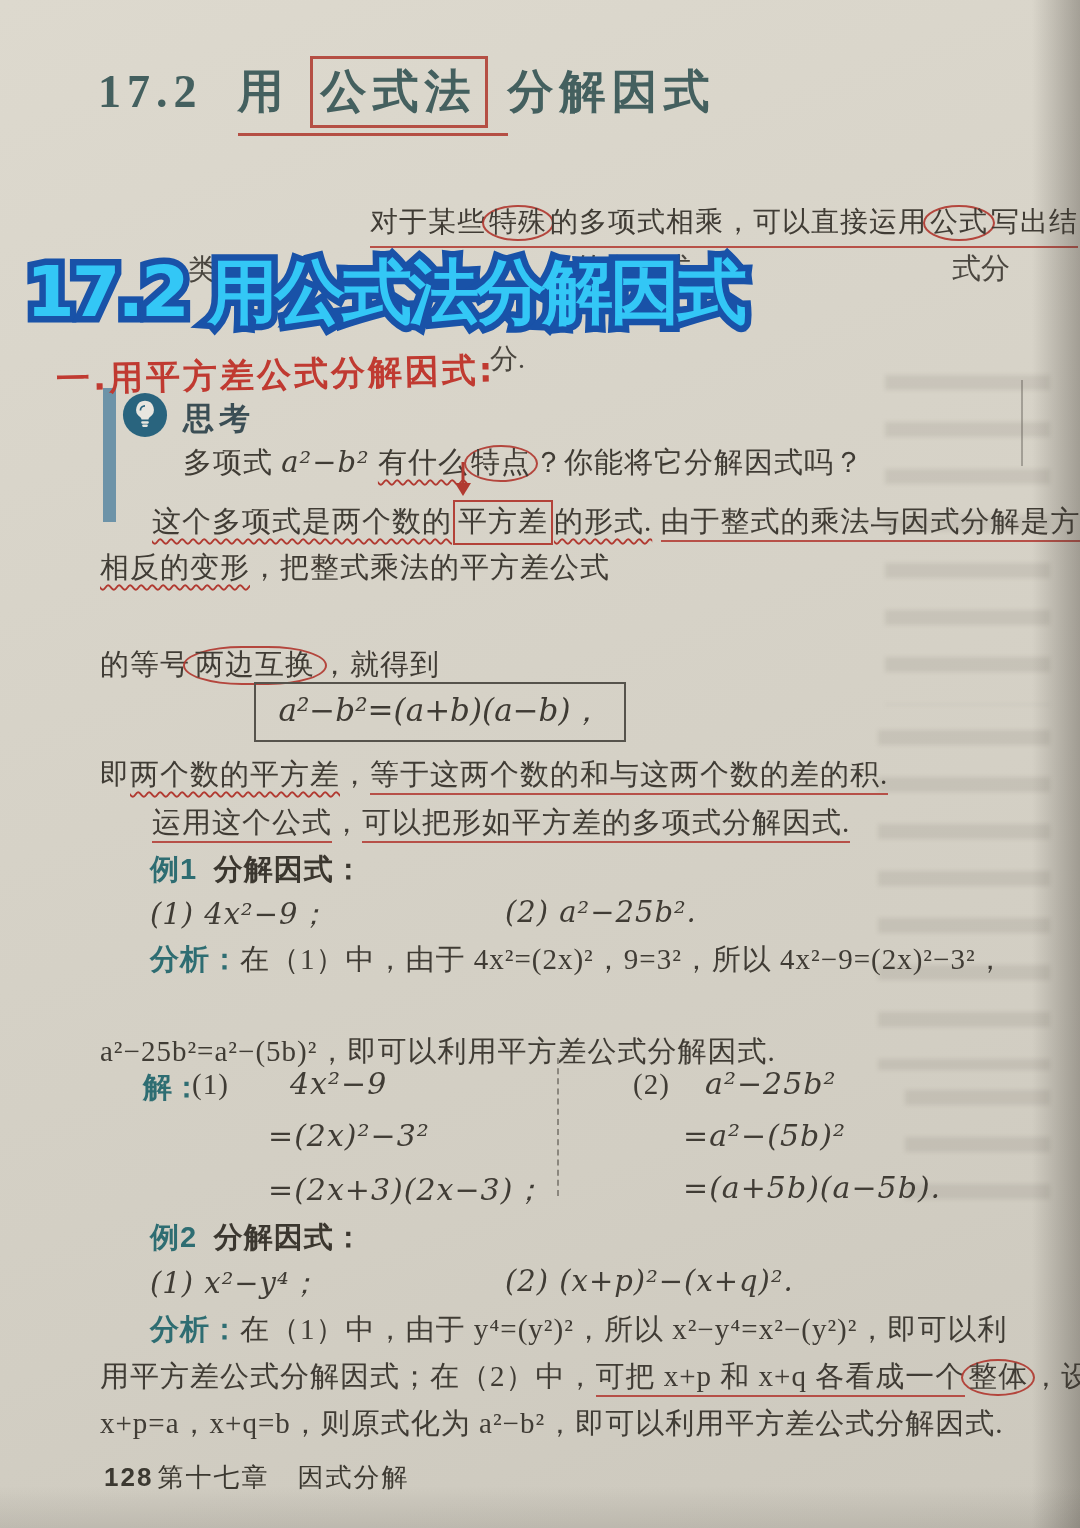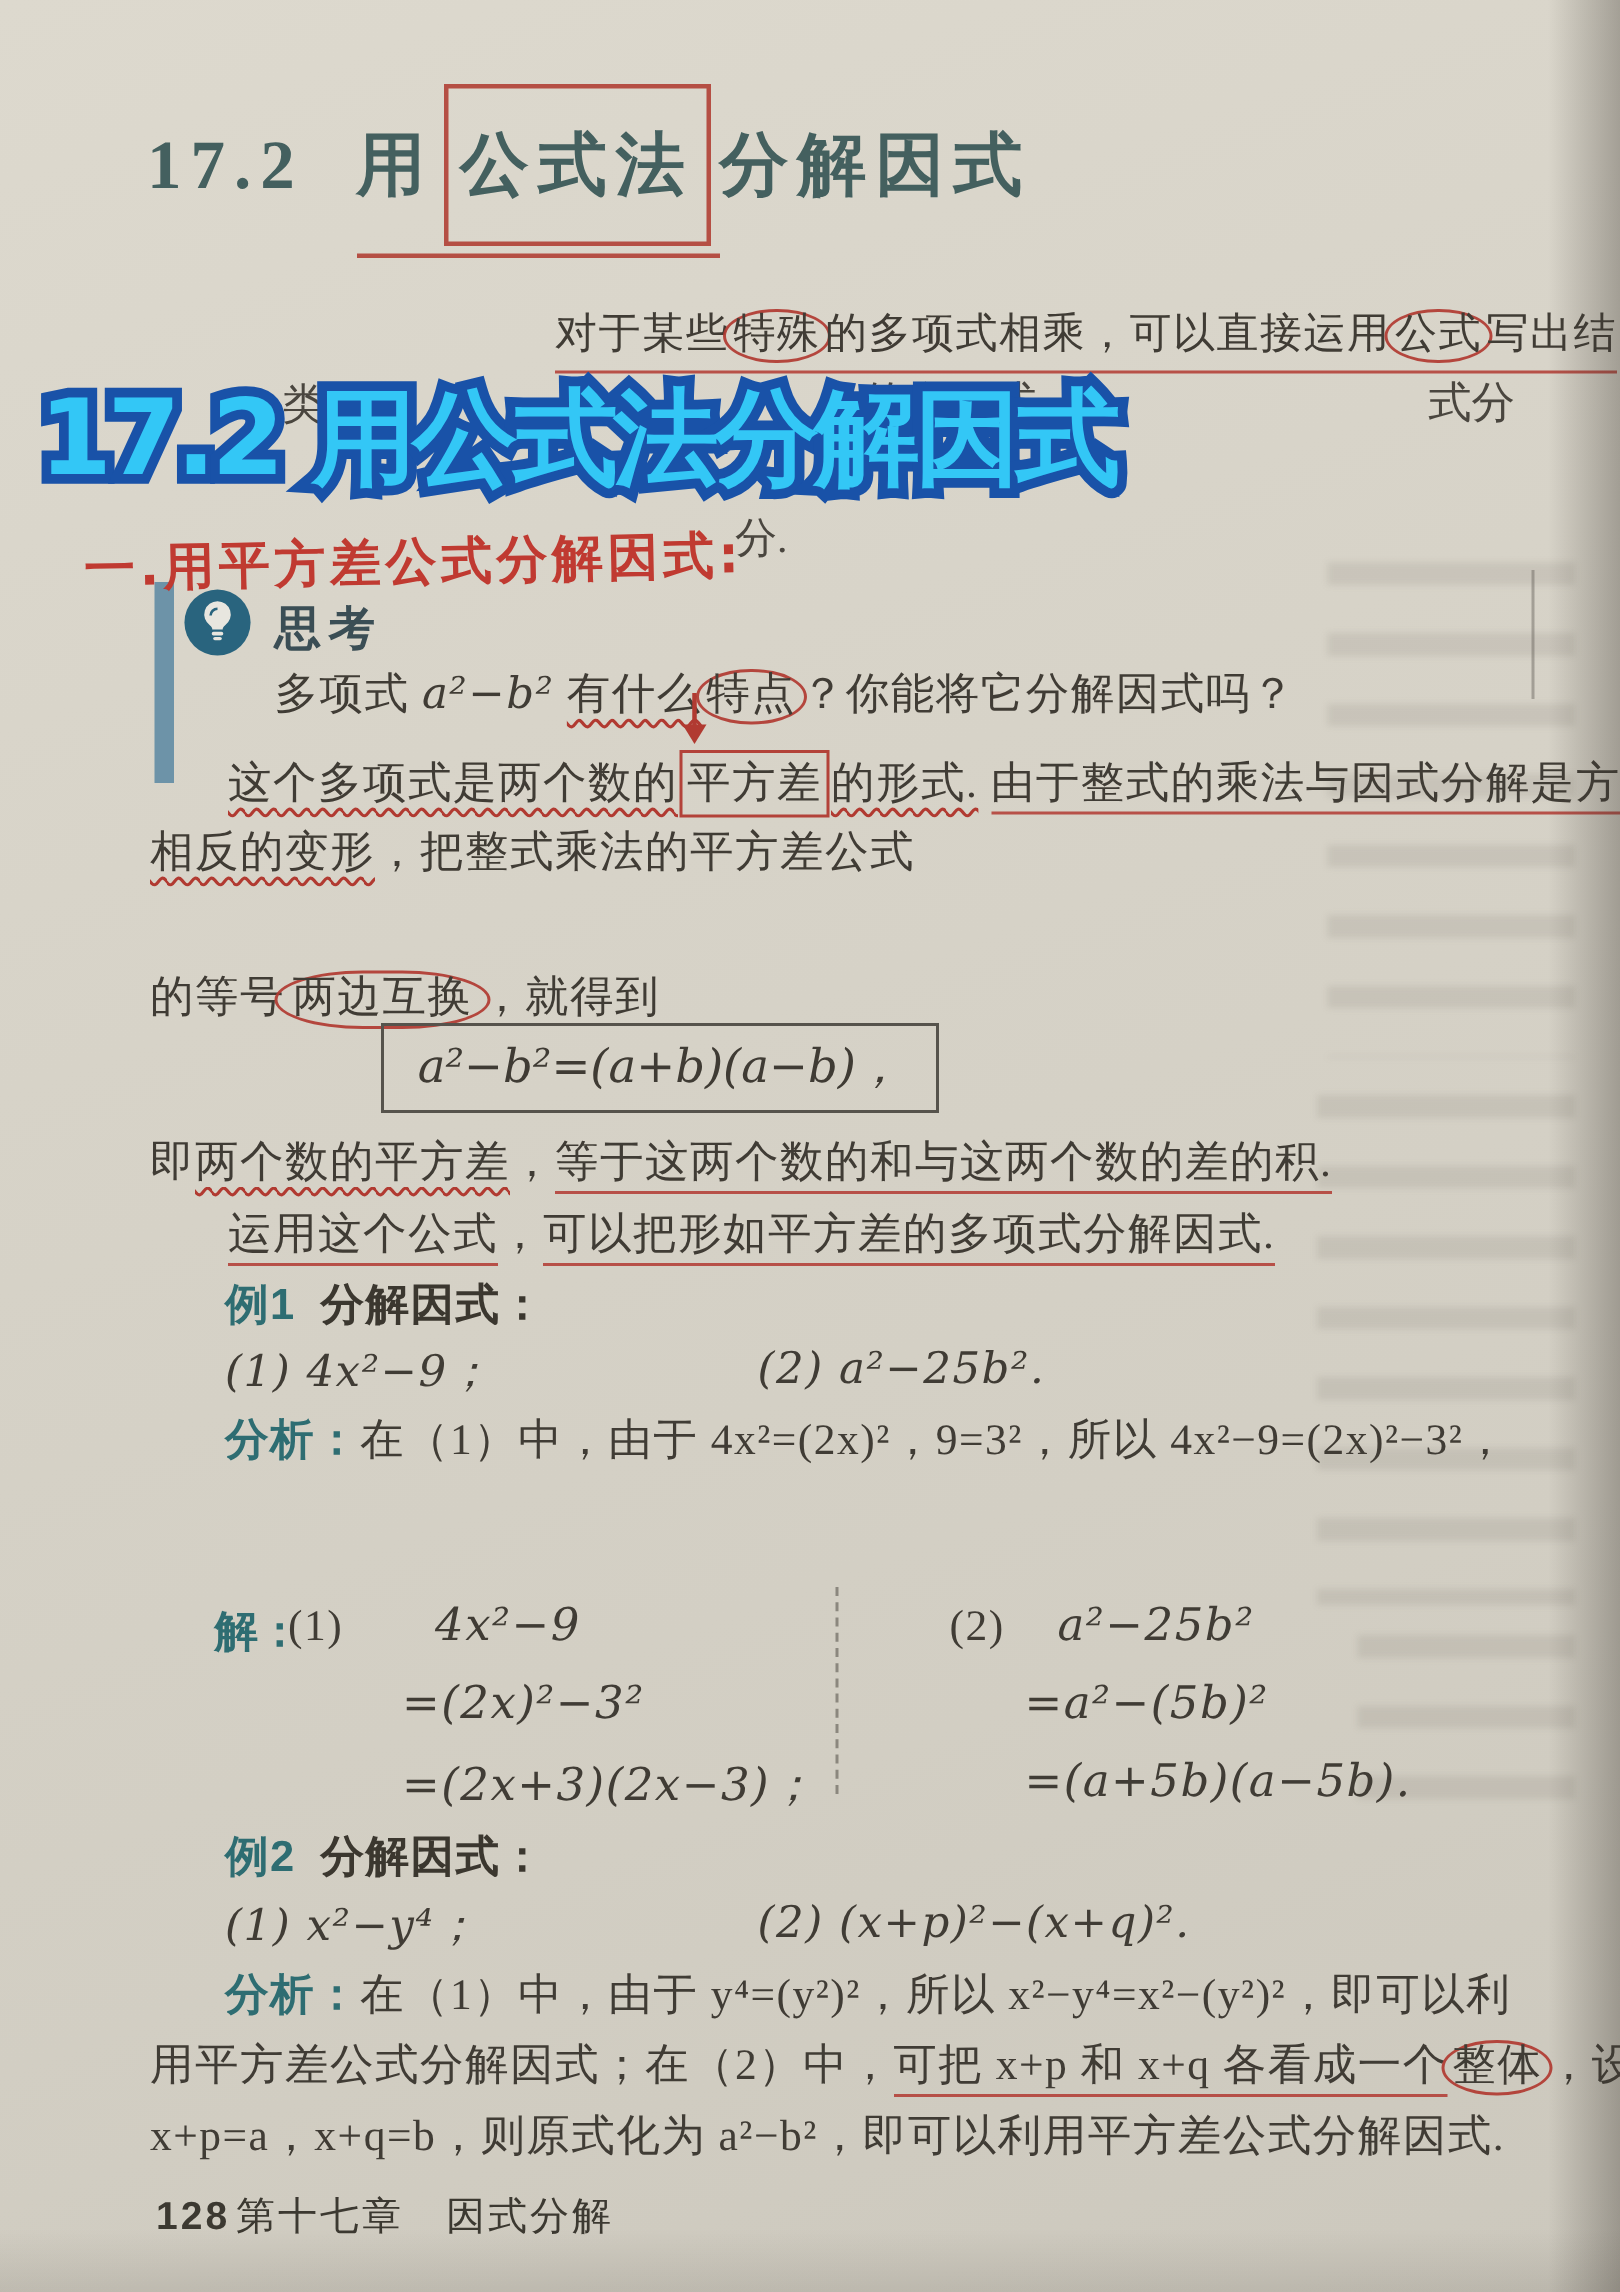--- a/index.html
+++ b/index.html
@@ -15,21 +15,21 @@
   .teal-label{color:#2e6d72; font-weight:bold;}
   .dark-label{color:#3b372f; font-weight:bold;}
   .u-wavy{text-decoration:underline wavy #b13a31; text-decoration-thickness:2px; text-underline-offset:7px;}
   .u-line{border-bottom:2.5px solid rgba(177,58,49,.85); padding-bottom:3px;}
   .line-under-all{display:inline-block; border-bottom:2.5px solid rgba(177,58,49,.85); padding-bottom:5px;}
   .circle-red{display:inline-block; border:2.5px solid rgba(177,58,49,.92); border-radius:50%; padding:0 5px 3px; margin:0 -4px; line-height:1.05;}
   .oval-red{display:inline-block; border:2.5px solid rgba(177,58,49,.92); border-radius:48%/58%; padding:1px 10px 4px; margin:0 -7px; line-height:1.05;}
   .box-red{display:inline-block; border:2.5px solid rgba(177,58,49,.95); padding:0 3px 1px; margin:0 1px;}
   .title-line{font-size:46px; font-weight:600; letter-spacing:6px; color:#44605f;}
   .title-underline{display:inline-block; border-bottom:3px solid rgba(176,64,53,.9); padding-bottom:5px;}
-  .title-box{display:inline-block; border:3px solid rgba(176,64,53,.9); padding:20px 8px; margin:0 6px;text-align:center;}
+  .title-box{display:inline-block; border:3px solid rgba(176,64,53,.9); padding:2px 8px; margin:0 20px;text-align:center;}
   .overlay{left:26px; top:246px; font-size:70px; font-weight:800; letter-spacing:-3px;
     font-family:"DejaVu Sans","Liberation Sans",sans-serif;}
   .overlay-outline{-webkit-text-stroke:13px #1952a8; color:#1952a8; z-index:6; text-shadow:0 4px 2px rgba(20,50,110,.25);}
   .overlay-fill{color:#33c7f6; z-index:7;}
   .handwriting{font-size:34px; color:#c03a31; font-weight:600; letter-spacing:3px; transform:rotate(-1.2deg);
     font-family:"DejaVu Sans","Liberation Sans",sans-serif; z-index:8;}
   .frag{z-index:1; font-size:29px; color:#4a463f;}
   .content{z-index:3;}
   .think-bar{left:103px; top:388px; width:13px; height:134px; background:#6d93a8; z-index:3;}
   .fbox{display:inline-block; border:2px solid #56534c; padding:6px 22px 8px;}
@@ -120,20 +120,21 @@
 
   <div class="abs content body-line" style="left:150px; top:850px;">
     <span class="sans teal-label" style="font-size:29px;">例1</span><span>&nbsp;&nbsp;</span><span class="sans dark-label" style="font-size:29px;">分解因式：</span>
   </div>
   <div class="abs content math body-line" style="left:150px; top:895px;">(1) 4x²−9；</div>
   <div class="abs content math body-line" style="left:505px; top:895px;">(2) a²−25b².</div>
 
   <div class="abs content body-line" style="left:150px; top:940px;">
     <span class="sans teal-label" style="font-size:29px;">分析：</span><span>在（1）中，由于 4x²=(2x)²，9=3²，所以 4x²−9=(2x)²−3²，</span>
   </div>
+  <div class="abs content body-line" style="left:100px; top:1032px;">a²−25b²=a²−(5b)²，即可以利用平方差公式分解因式.</div>
 
   <div class="abs dashed-div"></div>
   <div class="abs content sans teal-label" style="left:143px; top:1068px; font-size:29px;">解：</div>
   <div class="abs content body-line" style="left:192px; top:1068px;">(1)</div>
   <div class="abs content math body-line" style="left:290px; top:1066px; font-size:30px;">4x²−9</div>
   <div class="abs content math body-line" style="left:268px; top:1118px; font-size:30px;">=(2x)²−3²</div>
   <div class="abs content math body-line" style="left:268px; top:1170px; font-size:30px;">=(2x+3)(2x−3)；</div>
   <div class="abs content body-line" style="left:633px; top:1068px;">(2)</div>
   <div class="abs content math body-line" style="left:705px; top:1066px; font-size:30px;">a²−25b²</div>
   <div class="abs content math body-line" style="left:683px; top:1118px; font-size:30px;">=a²−(5b)²</div>

